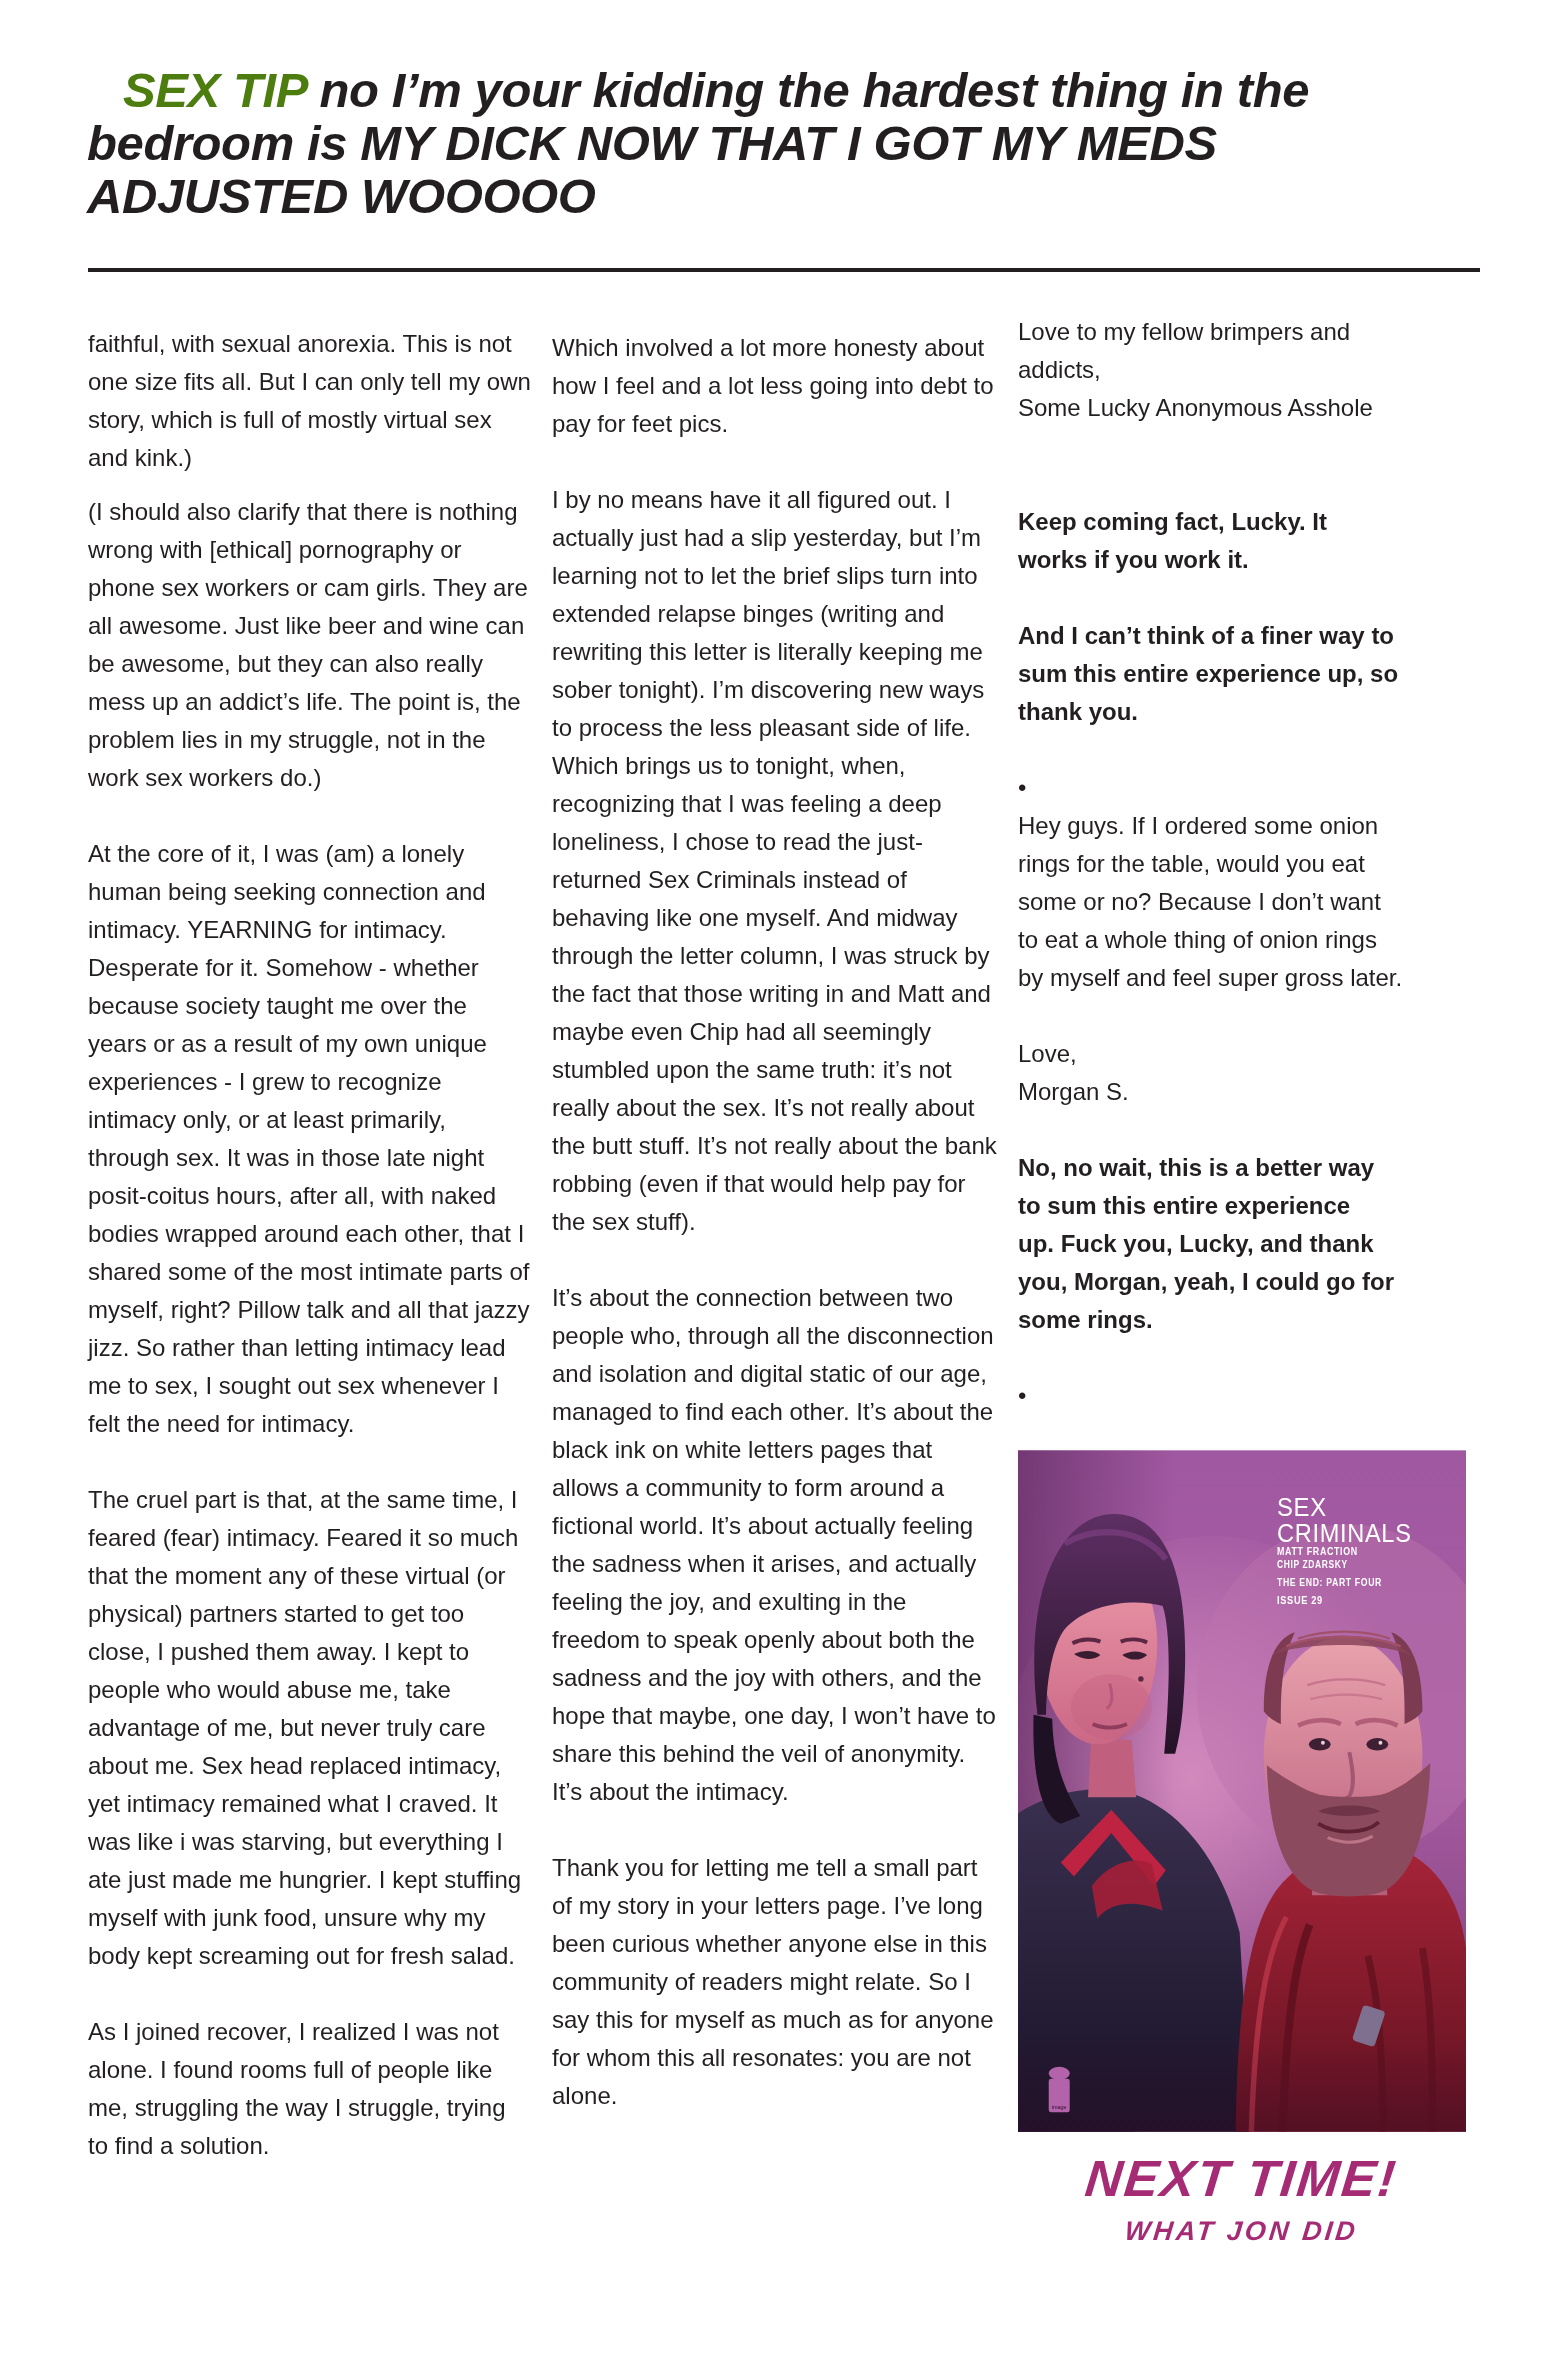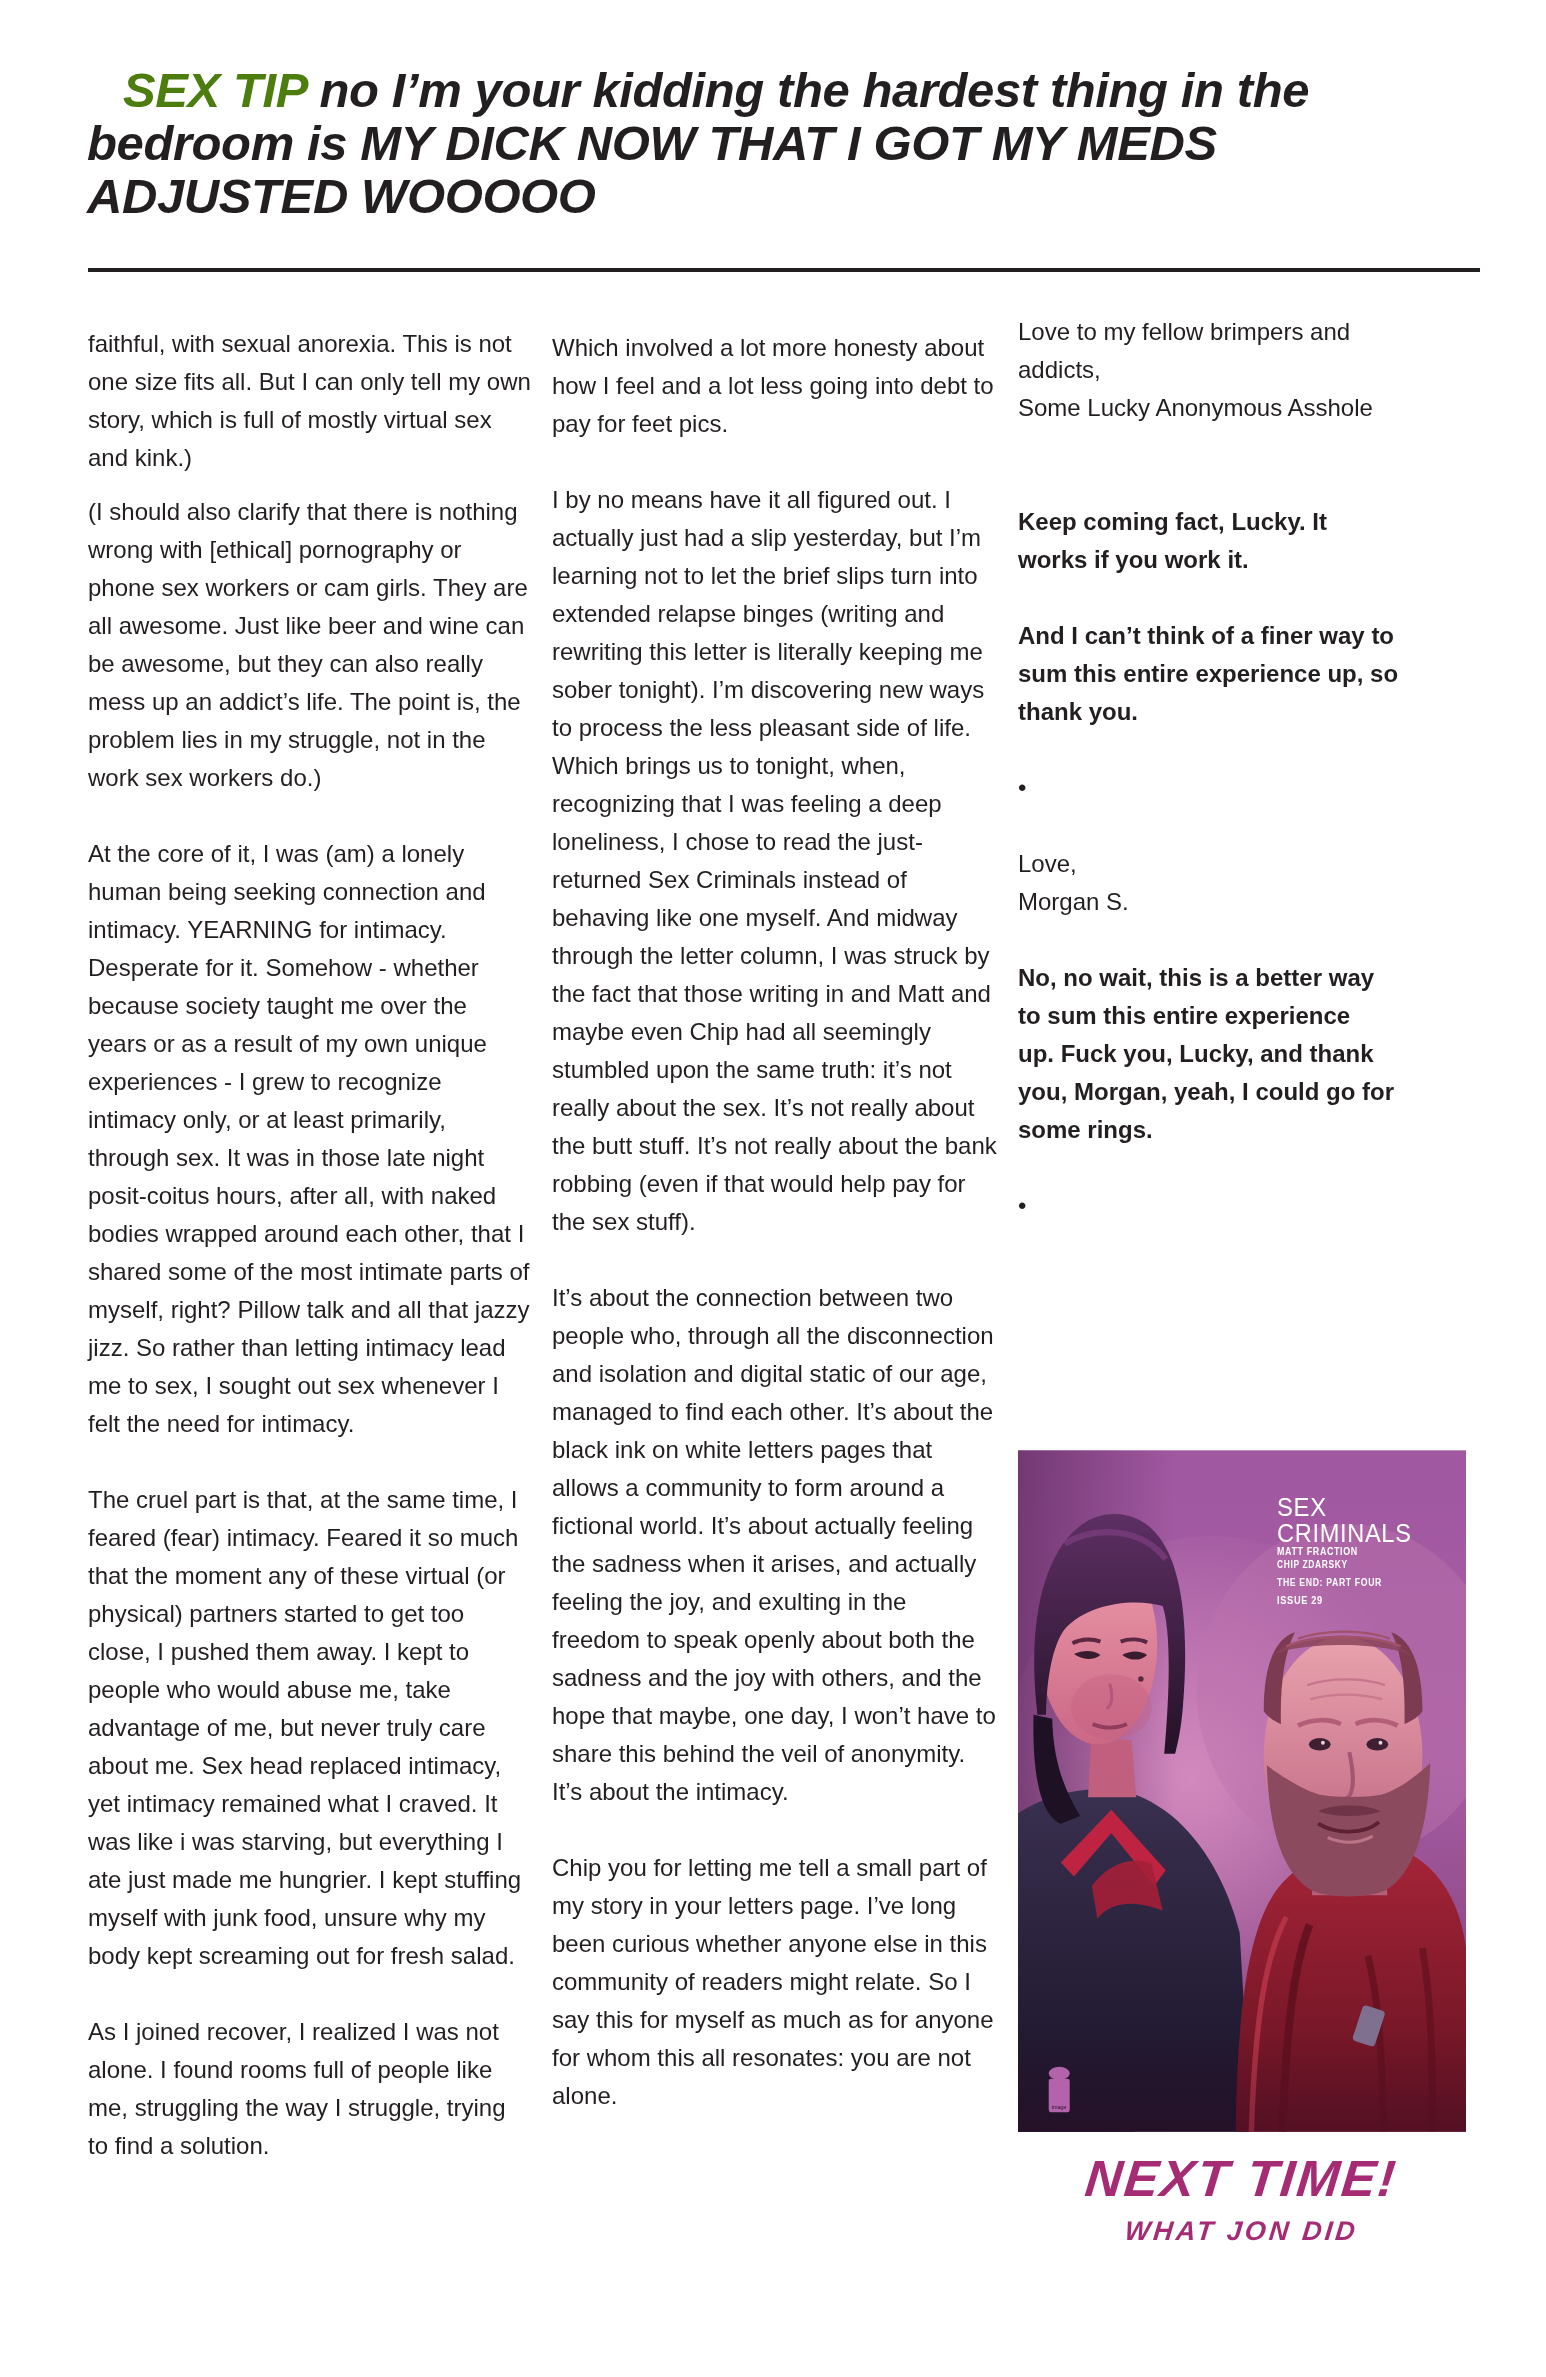--- a/index.html
+++ b/index.html
@@ -44,32 +44,37 @@
     <p class="" style="margin-top: 12px;">faithful, with sexual anorexia. This is not one size fits all. But I can only tell my own story, which is full of mostly virtual sex and kink.)</p>
     <p class="" style="margin-top: 16px;">(I should also clarify that there is nothing wrong with [ethical] pornography or phone sex workers or cam girls. They are all awesome. Just like beer and wine can be awesome, but they can also really mess up an addict’s life. The point is, the problem lies in my struggle, not in the work sex workers do.)</p>
     <p class="" style="margin-top: 38px;">At the core of it, I was (am) a lonely human being seeking connection and intimacy. YEARNING for intimacy. Desperate for it. Somehow - whether because society taught me over the years or as a result of my own unique experiences - I grew to recognize intimacy only, or at least primarily, through sex. It was in those late night posit-coitus hours, after all, with naked bodies wrapped around each other, that I shared some of the most intimate parts of myself, right? Pillow talk and all that jazzy jizz. So rather than letting intimacy lead me to sex, I sought out sex whenever I felt the need for intimacy.</p>
     <p class="" style="margin-top: 38px;">The cruel part is that, at the same time, I feared (fear) intimacy. Feared it so much that the moment any of these virtual (or physical) partners started to get too close, I pushed them away. I kept to people who would abuse me, take advantage of me, but never truly care about me. Sex head replaced intimacy, yet intimacy remained what I craved. It was like i was starving, but everything I ate just made me hungrier. I kept stuffing myself with junk food, unsure why my body kept screaming out for fresh salad.</p>
     <p class="" style="margin-top: 38px;">As I joined recover, I realized I was not alone. I found rooms full of people like me, struggling the way I struggle, trying to find a solution.</p>
   </div>
 <div class="col" id="col2">
     <p class="" style="margin-top: 16px;">Which involved a lot more honesty about how I feel and a lot less going into debt to pay for feet pics.</p>
     <p class="" style="margin-top: 38px;">I by no means have it all figured out. I actually just had a slip yesterday, but I’m learning not to let the brief slips turn into extended relapse binges (writing and rewriting this letter is literally keeping me sober tonight). I’m discovering new ways to process the less pleasant side of life. Which brings us to tonight, when, recognizing that I was feeling a deep loneliness, I chose to read the just-returned Sex Criminals instead of behaving like one myself. And midway through the letter column, I was struck by the fact that those writing in and Matt and maybe even Chip had all seemingly stumbled upon the same truth: it’s not really about the sex. It’s not really about the butt stuff. It’s not really about the bank robbing (even if that would help pay for the sex stuff).</p>
     <p class="" style="margin-top: 38px;">It’s about the connection between two people who, through all the disconnection and isolation and digital static of our age, managed to find each other. It’s about the black ink on white letters pages that allows a community to form around a fictional world. It’s about actually feeling the sadness when it arises, and actually feeling the joy, and exulting in the freedom to speak openly about both the sadness and the joy with others, and the hope that maybe, one day, I won’t have to share this behind the veil of anonymity. It’s about the intimacy.</p>
-    <p class="" style="margin-top: 38px;">Chip you for letting me tell a small part of my story in your letters page. I’ve long been curious whether anyone else in this community of readers might relate. So I say this for myself as much as for anyone for whom this all resonates: you are not alone.</p>
+    <p class="" style="margin-top: 38px;">Thank you for letting me tell a small part of my story in your letters page. I’ve long been curious whether anyone else in this community of readers might relate. So I say this for myself as much as for anyone for whom this all resonates: you are not alone.</p>
   </div>
 <div class="col" id="col3">
     <p class="" style="margin-top: 0px;">Love to my fellow brimpers and
 addicts,
 Some Lucky Anonymous Asshole</p>
     <p class="bold " style="margin-top: 76px;">Keep coming fact, Lucky. It
 works if you work it.</p>
     <p class="bold " style="margin-top: 38px;">And I can’t think of a finer way to
 sum this entire experience up, so
 thank you.</p>
     <p class="bullet" style="margin-top: 38px;">•</p>
+    <p class="" style="margin-top: 0px;">Hey guys. If I ordered some onion
+rings for the table, would you eat
+some or no? Because I don’t want
+to eat a whole thing of onion rings
+by myself and feel super gross later.</p>
     <p class="" style="margin-top: 38px;">Love,
 Morgan S.</p>
     <p class="bold " style="margin-top: 38px;">No, no wait, this is a better way
 to sum this entire experience
 up. Fuck you, Lucky, and thank
 you, Morgan, yeah, I could go for
 some rings.</p>
     <p class="bullet" style="margin-top: 38px;">•</p>
   </div>
 

